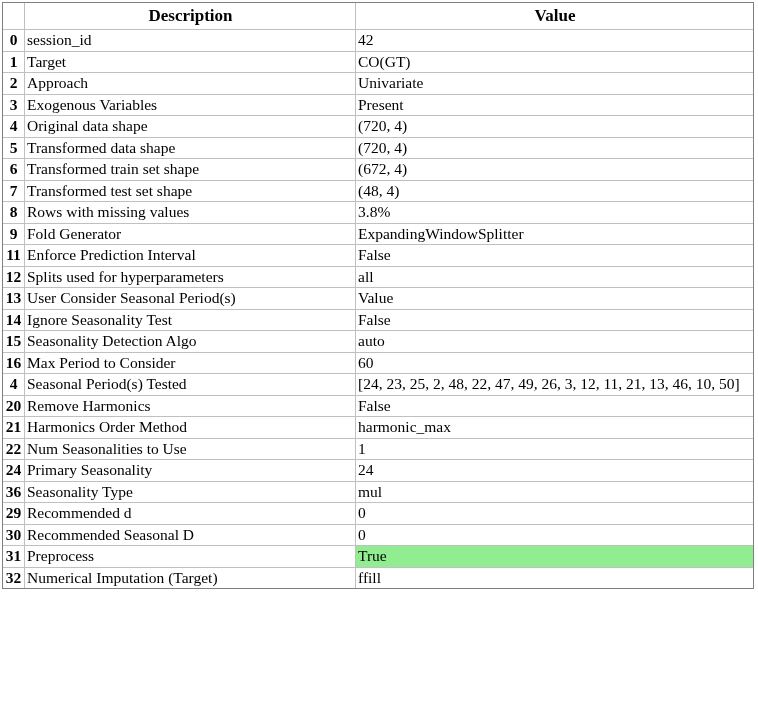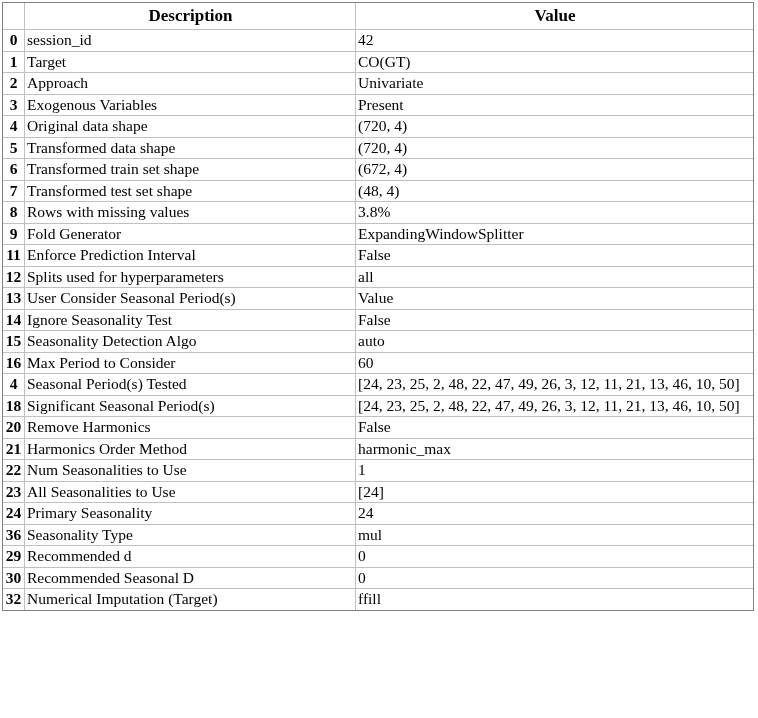--- a/index.html
+++ b/index.html
@@ -162,63 +162,58 @@
           <th class="row-index">16</th>
           <td class="desc-cell">Max Period to Consider</td>
           <td class="value-cell">60</td>
         </tr>
         <tr>
           <th class="row-index">4</th>
           <td class="desc-cell">Seasonal Period(s) Tested</td>
           <td class="value-cell">[24, 23, 25, 2, 48, 22, 47, 49, 26, 3, 12, 11, 21, 13, 46, 10, 50]</td>
         </tr>
         <tr>
-          <th class="row-index">18</th>
-          <td class="desc-cell">Significant Seasonal Period(s)</td>
-          <td class="value-cell">[24, 23, 25, 2, 48, 22, 47, 49, 26, 3, 12, 11, 21, 13, 46, 10, 50]</td>
-        </tr>
-        <tr>
           <th class="row-index">20</th>
           <td class="desc-cell">Remove Harmonics</td>
           <td class="value-cell">False</td>
         </tr>
         <tr>
           <th class="row-index">21</th>
           <td class="desc-cell">Harmonics Order Method</td>
           <td class="value-cell">harmonic_max</td>
         </tr>
         <tr>
           <th class="row-index">22</th>
           <td class="desc-cell">Num Seasonalities to Use</td>
           <td class="value-cell">1</td>
         </tr>
         <tr>
-          <th class="row-index">23</th>
-          <td class="desc-cell">All Seasonalities to Use</td>
-          <td class="value-cell">[24]</td>
-        </tr>
-        <tr>
           <th class="row-index">24</th>
           <td class="desc-cell">Primary Seasonality</td>
           <td class="value-cell">24</td>
         </tr>
         <tr>
           <th class="row-index">36</th>
           <td class="desc-cell">Seasonality Type</td>
           <td class="value-cell">mul</td>
         </tr>
         <tr>
           <th class="row-index">29</th>
           <td class="desc-cell">Recommended d</td>
           <td class="value-cell">0</td>
         </tr>
         <tr>
           <th class="row-index">30</th>
           <td class="desc-cell">Recommended Seasonal D</td>
           <td class="value-cell">0</td>
+        </tr>
+        <tr>
+          <th class="row-index">31</th>
+          <td class="desc-cell">Preprocess</td>
+          <td class="value-cell hl-green" style="background-color: rgb(144, 238, 144);">True</td>
         </tr>
         <tr>
           <th class="row-index">32</th>
           <td class="desc-cell">Numerical Imputation (Target)</td>
           <td class="value-cell">ffill</td>
         </tr>
       </tbody>
   </table>
 </div>
 

